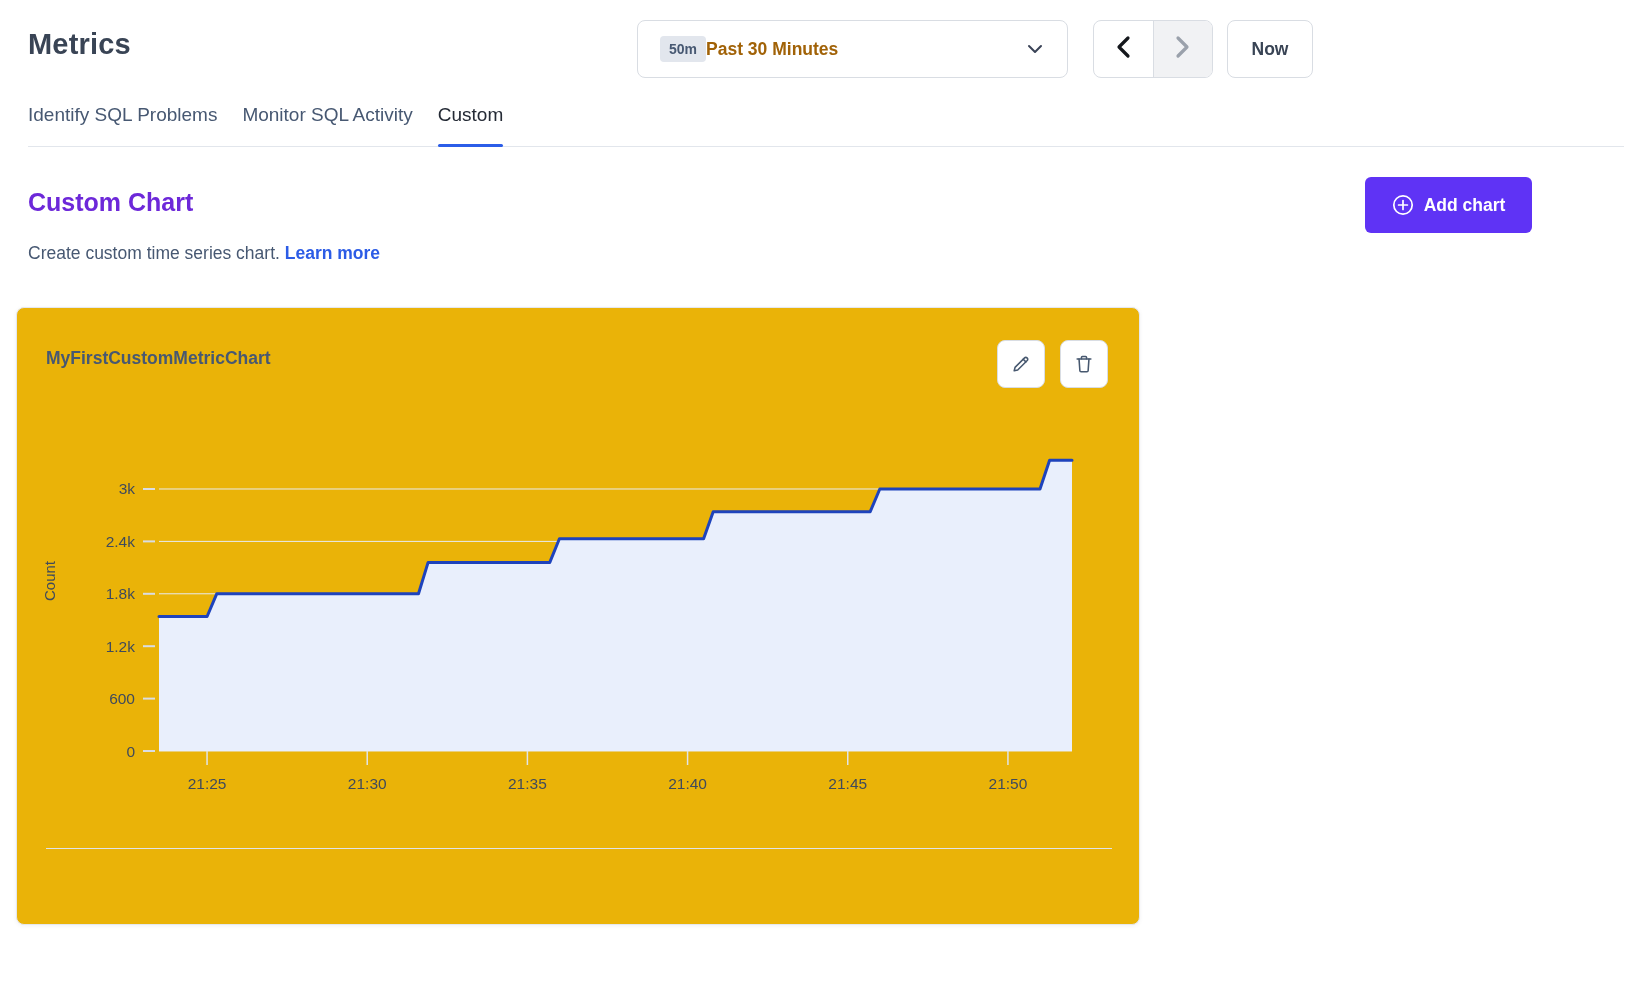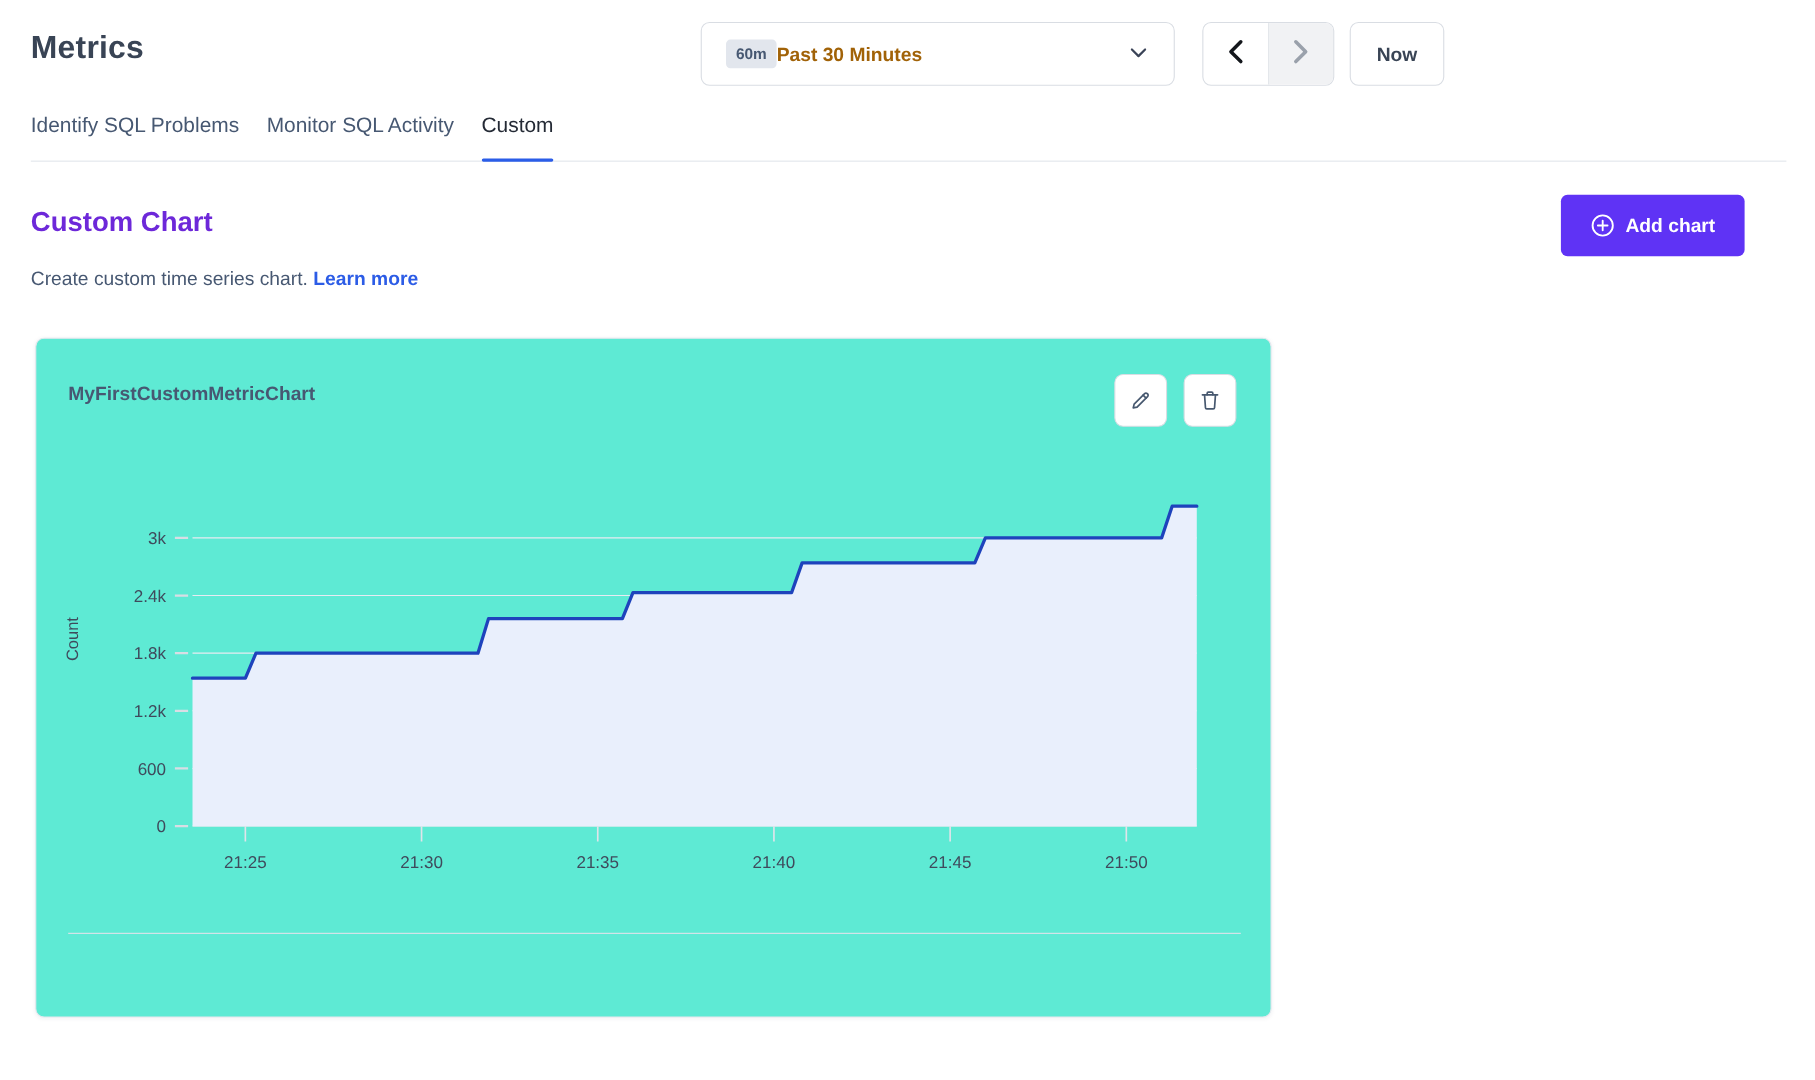--- a/index.html
+++ b/index.html
@@ -52,31 +52,31 @@
     content:""; position:absolute; left:0; right:0; bottom:-1px; height:3px;
     background:#2b5de8; border-radius:2px;
   }
 
   
   .section-heading { left:28px; top:188px; font-size:25px; font-weight:700; color:#6d28d9; }
   .section-desc { left:28px; top:243px; font-size:17.5px; color:#475872; }
   .learn-more { color:#2c5ce6; font-weight:600; cursor:pointer; text-decoration:none; }
 
   .add-chart-button {
-    left:1419px; top:177px; width:167px; height:56px;
+    left:1365px; top:177px; width:167px; height:56px;
     background:#5f33f5; border:none; border-radius:6px;
     display:flex; align-items:center; justify-content:center; gap:10px;
     color:#fff; font-size:17.5px; font-weight:700; cursor:pointer;
     font-family:"Liberation Sans", sans-serif;
   }
 
   
   .chart-card {
-    left:32px; top:307px; width:1124px; height:618px;
-    background:#5eead4; border:1px solid #e5e8ee; border-radius:8px;
+    left:16px; top:307px; width:1124px; height:618px;
+    background:#eab308; border:1px solid #e5e8ee; border-radius:8px;
     box-shadow:0 1px 4px rgba(20,30,60,.06);
   }
   .chart-title { left:29px; top:40px; font-size:17.5px; font-weight:700; color:#475872; }
   .icon-button {
     width:48px; height:48px; background:#fff; border:1px solid #d9dde3; border-radius:8px;
     display:flex; align-items:center; justify-content:center; cursor:pointer;
   }
   .icon-button.edit { left:980px; top:32px; }
   .icon-button.delete { left:1043px; top:32px; }
 
@@ -92,21 +92,21 @@
   .legend-item { display:flex; align-items:center; gap:11px; cursor:pointer; }
   .legend-swatch { width:19px; height:19px; border-radius:3px; }
   .legend-label { font-size:17.5px; color:#475872; }
 </style>
 </head>
 <body>
 
 <h1 class="abs page-title">Metrics</h1>
 
 <div class="abs time-selector">
-  <span class="range-badge">60m</span>
+  <span class="range-badge">50m</span>
   <span class="range-label">Past 30 Minutes</span>
   <span class="chevron-down">
     <svg width="16" height="10" viewBox="0 0 16 10">
         <polyline points="2,2 8,8 14,2" fill="none" stroke="#3a4357" stroke-width="2" stroke-linecap="round" stroke-linejoin="round"></polyline>
       </svg>
   </span>
 </div>
 
 <div class="abs arrow-group">
   <div class="arrow-half prev">

